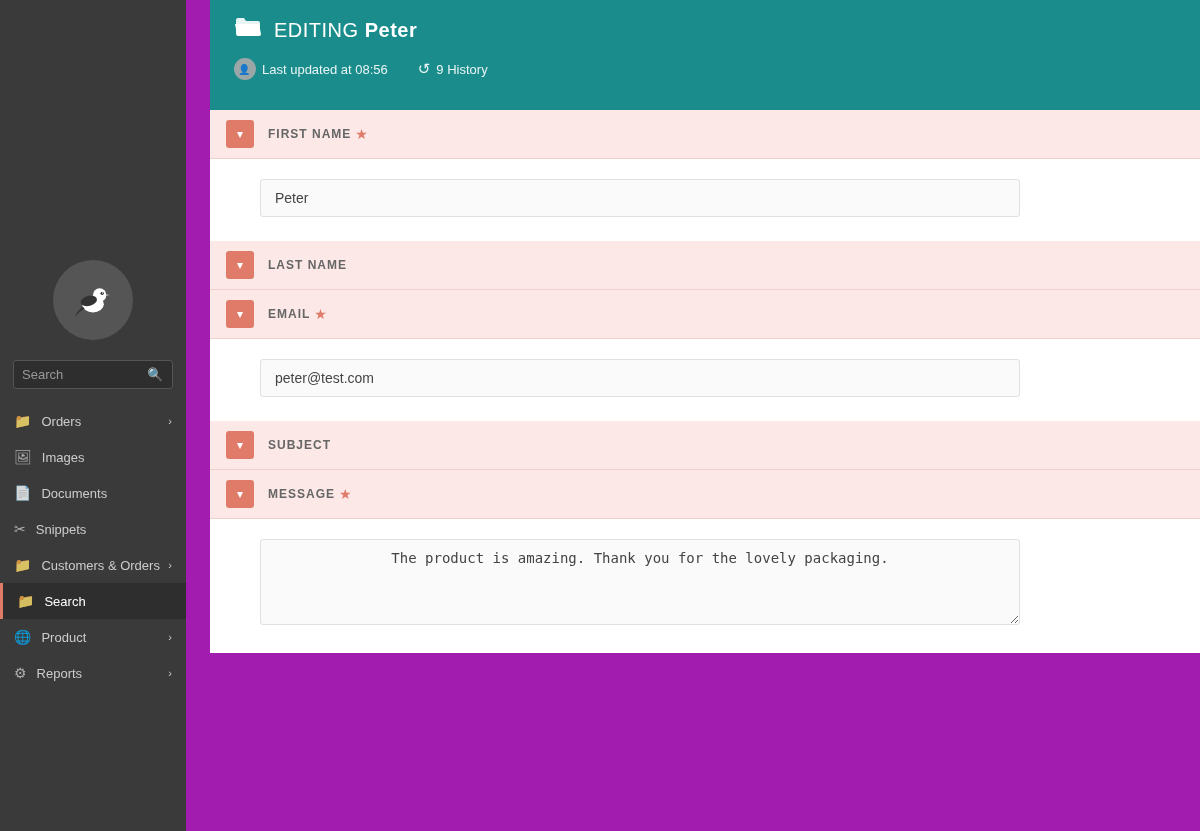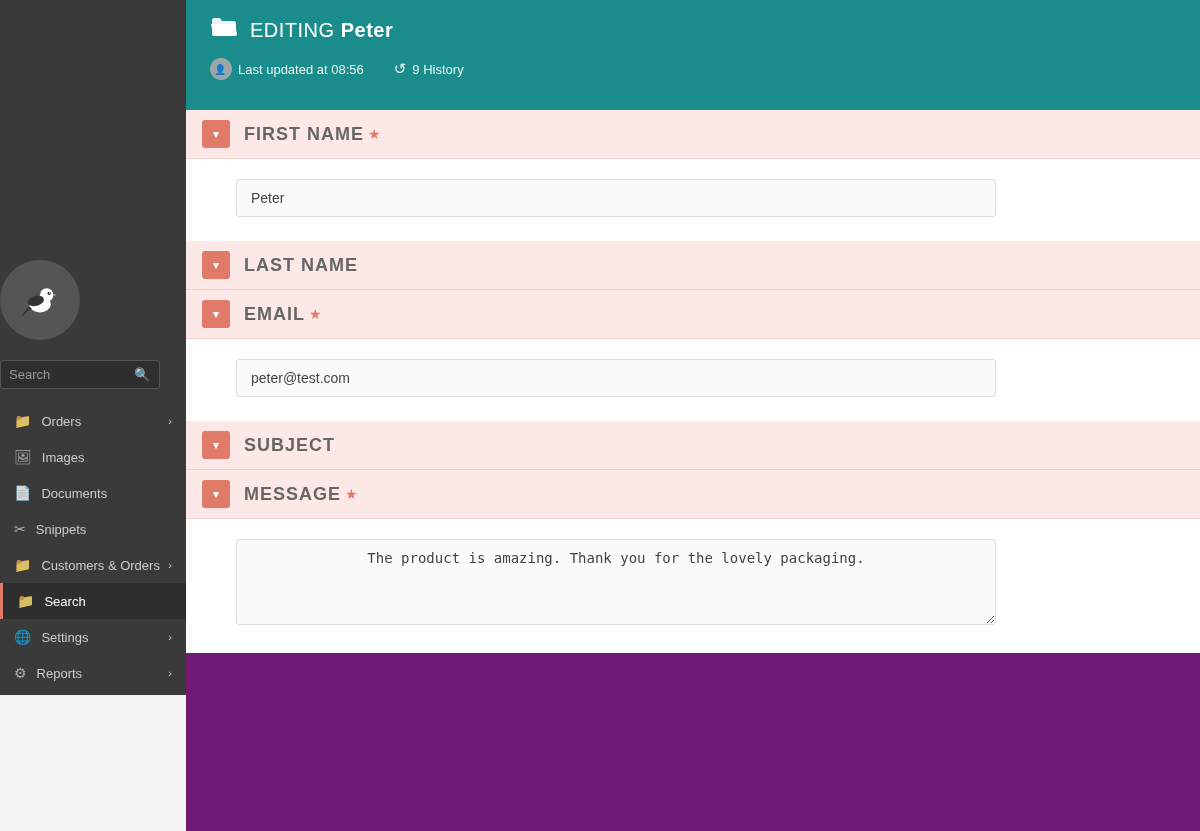--- a/index.html
+++ b/index.html
@@ -5,23 +5,23 @@
     * { box-sizing: border-box; margin: 0; padding: 0; }
     body { font-family: Arial, sans-serif; display: flex; height: 831px; overflow: hidden; background: #f5f5f5; }
 
     
     .sidebar {
       width: 186px;
       min-width: 186px;
       background: #3a3a3a;
       display: flex;
       flex-direction: column;
-      align-items: flex-start;
+      align-items: center;
       padding-top: 20px;
-      height: 695px;
+      height: 831px;
       overflow: hidden;
     }
     .sidebar-logo {
       width: 80px;
       height: 80px;
       border-radius: 50%;
       background: #555;
       display: flex;
       align-items: center;
       justify-content: center;
@@ -67,21 +67,22 @@
     .nav-item.active { background: #2e2e2e; color: #fff; border-left: 3px solid #e07b6a; }
     .nav-item .nav-icon { margin-right: 10px; font-size: 14px; opacity: 0.8; }
     .nav-item .nav-arrow { margin-left: auto; font-size: 11px; }
 
     
     .main {
       flex: 1;
       display: flex;
       flex-direction: column;
       overflow-y: auto;
-      background: #701a75;
+      background: #a21caf;
+      padding-left: 24px;
     }
 
     
     .header {
       background: #1a8c8c;
       padding: 16px 24px 16px 24px;
       color: white;
       min-height: 110px;
     }
     .header-title {
@@ -148,21 +149,21 @@
       height: 28px;
       display: flex;
       align-items: center;
       justify-content: center;
       cursor: pointer;
       margin-right: 14px;
       font-size: 12px;
       flex-shrink: 0;
     }
     .section-label {
-      font-size: 18px;
+      font-size: 12px;
       font-weight: bold;
       color: #666;
       letter-spacing: 1px;
       text-transform: uppercase;
     }
     .section-required {
       color: #e07b6a;
       margin-left: 4px;
       font-size: 14px;
     }
@@ -254,21 +255,21 @@
       <span class="nav-arrow">›</span>
     </div>
 
     <div class="nav-item active">
       <span class="nav-icon">📁</span>
       <span>Search</span>
     </div>
 
     <div class="nav-item">
       <span class="nav-icon">🌐</span>
-      <span>Settings</span>
+      <span>Product</span>
       <span class="nav-arrow">›</span>
     </div>
 
     <div class="nav-item">
       <span class="nav-icon">⚙</span>
       <span>Reports</span>
       <span class="nav-arrow">›</span>
     </div>
   </nav>
 </aside>

